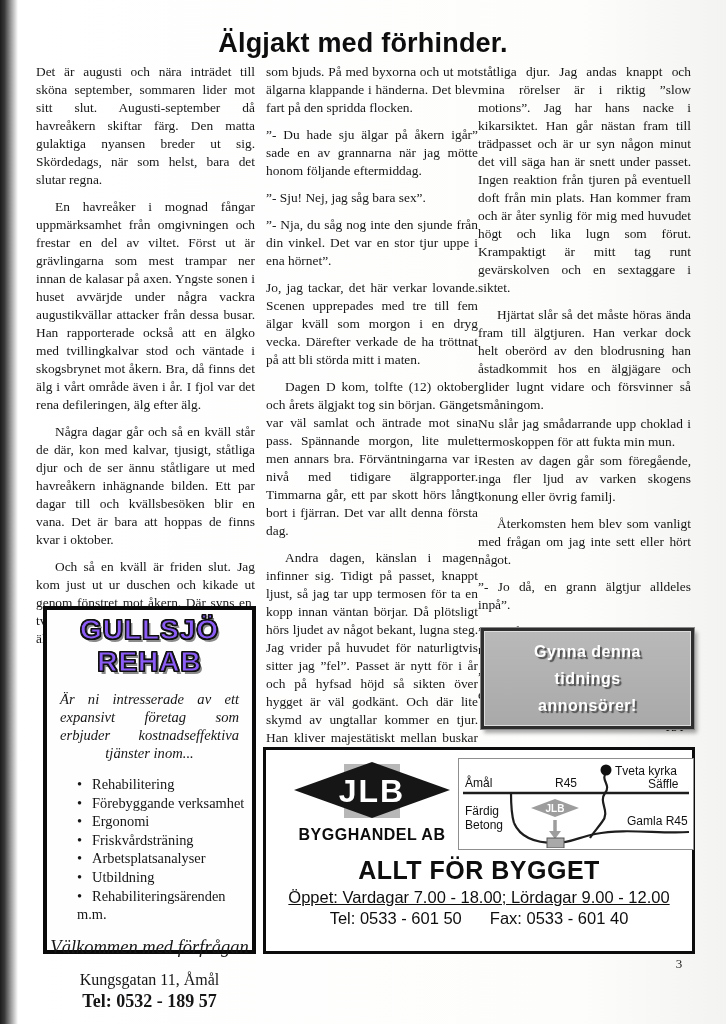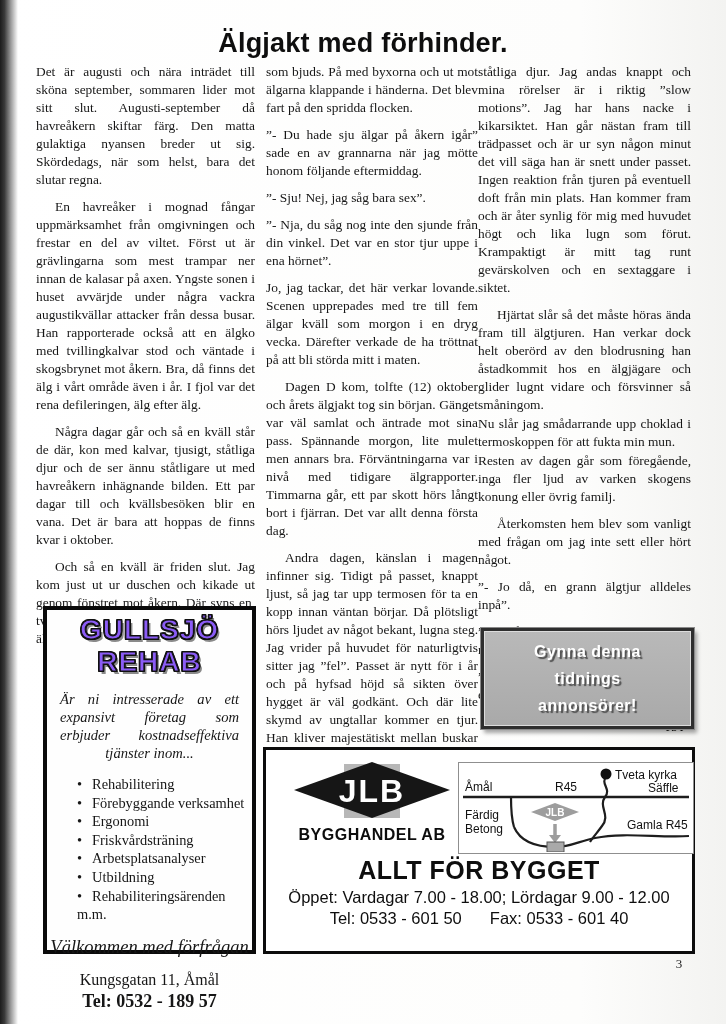--- a/index.html
+++ b/index.html
@@ -92,29 +92,29 @@
     text-shadow: 2px 2px 1px #4f4f4f;
     letter-spacing: 0.5px;
     text-align: center;
   }
 
   
   .ad-jlb {
     position: absolute; left: 263px; top: 747px; width: 432px; height: 207px;
     border: 3px solid #0c0c0c; background: #ffffff;
   }
-  .jlb-top { display: flex; align-items: flex-end; padding: 8px 8px 0 20px; height: 104px; }
+  .jlb-top { display: flex; align-items: flex-start; padding: 8px 8px 0 20px; height: 104px; }
   .jlb-logo-block { width: 178px; text-align: center; }
   .jlb-map-block {
     margin-left: auto; width: 237px; height: 92px;
     border: 1.5px solid #8f8f8f; background: #fff;
   }
   .jlb-bottom { text-align: center; font-family: "Liberation Sans", sans-serif; color: #0e0e0e; }
   .jlb-headline { font-size: 25px; font-weight: bold; letter-spacing: 0.5px; margin-top: 2px; }
-  .jlb-hours { font-size: 16.5px; margin-top: 3px; }
+  .jlb-hours { font-size: 16.5px; margin-top: 3px; text-decoration: underline; }
   .jlb-telfax { font-size: 16.5px; margin-top: 2px; }
   .jlb-telfax .sep { display: inline-block; width: 28px; }
   .jlb-email { font-size: 16.5px; font-weight: bold; margin-top: 2px; }
   .map-label { font-family: "Liberation Sans", sans-serif; font-size: 12px; fill: #111; }
 
   .page-number {
     position: absolute; left: 668px; top: 956px; width: 22px;
     font-size: 13px; text-align: center; color: #222;
   }
 </style>

